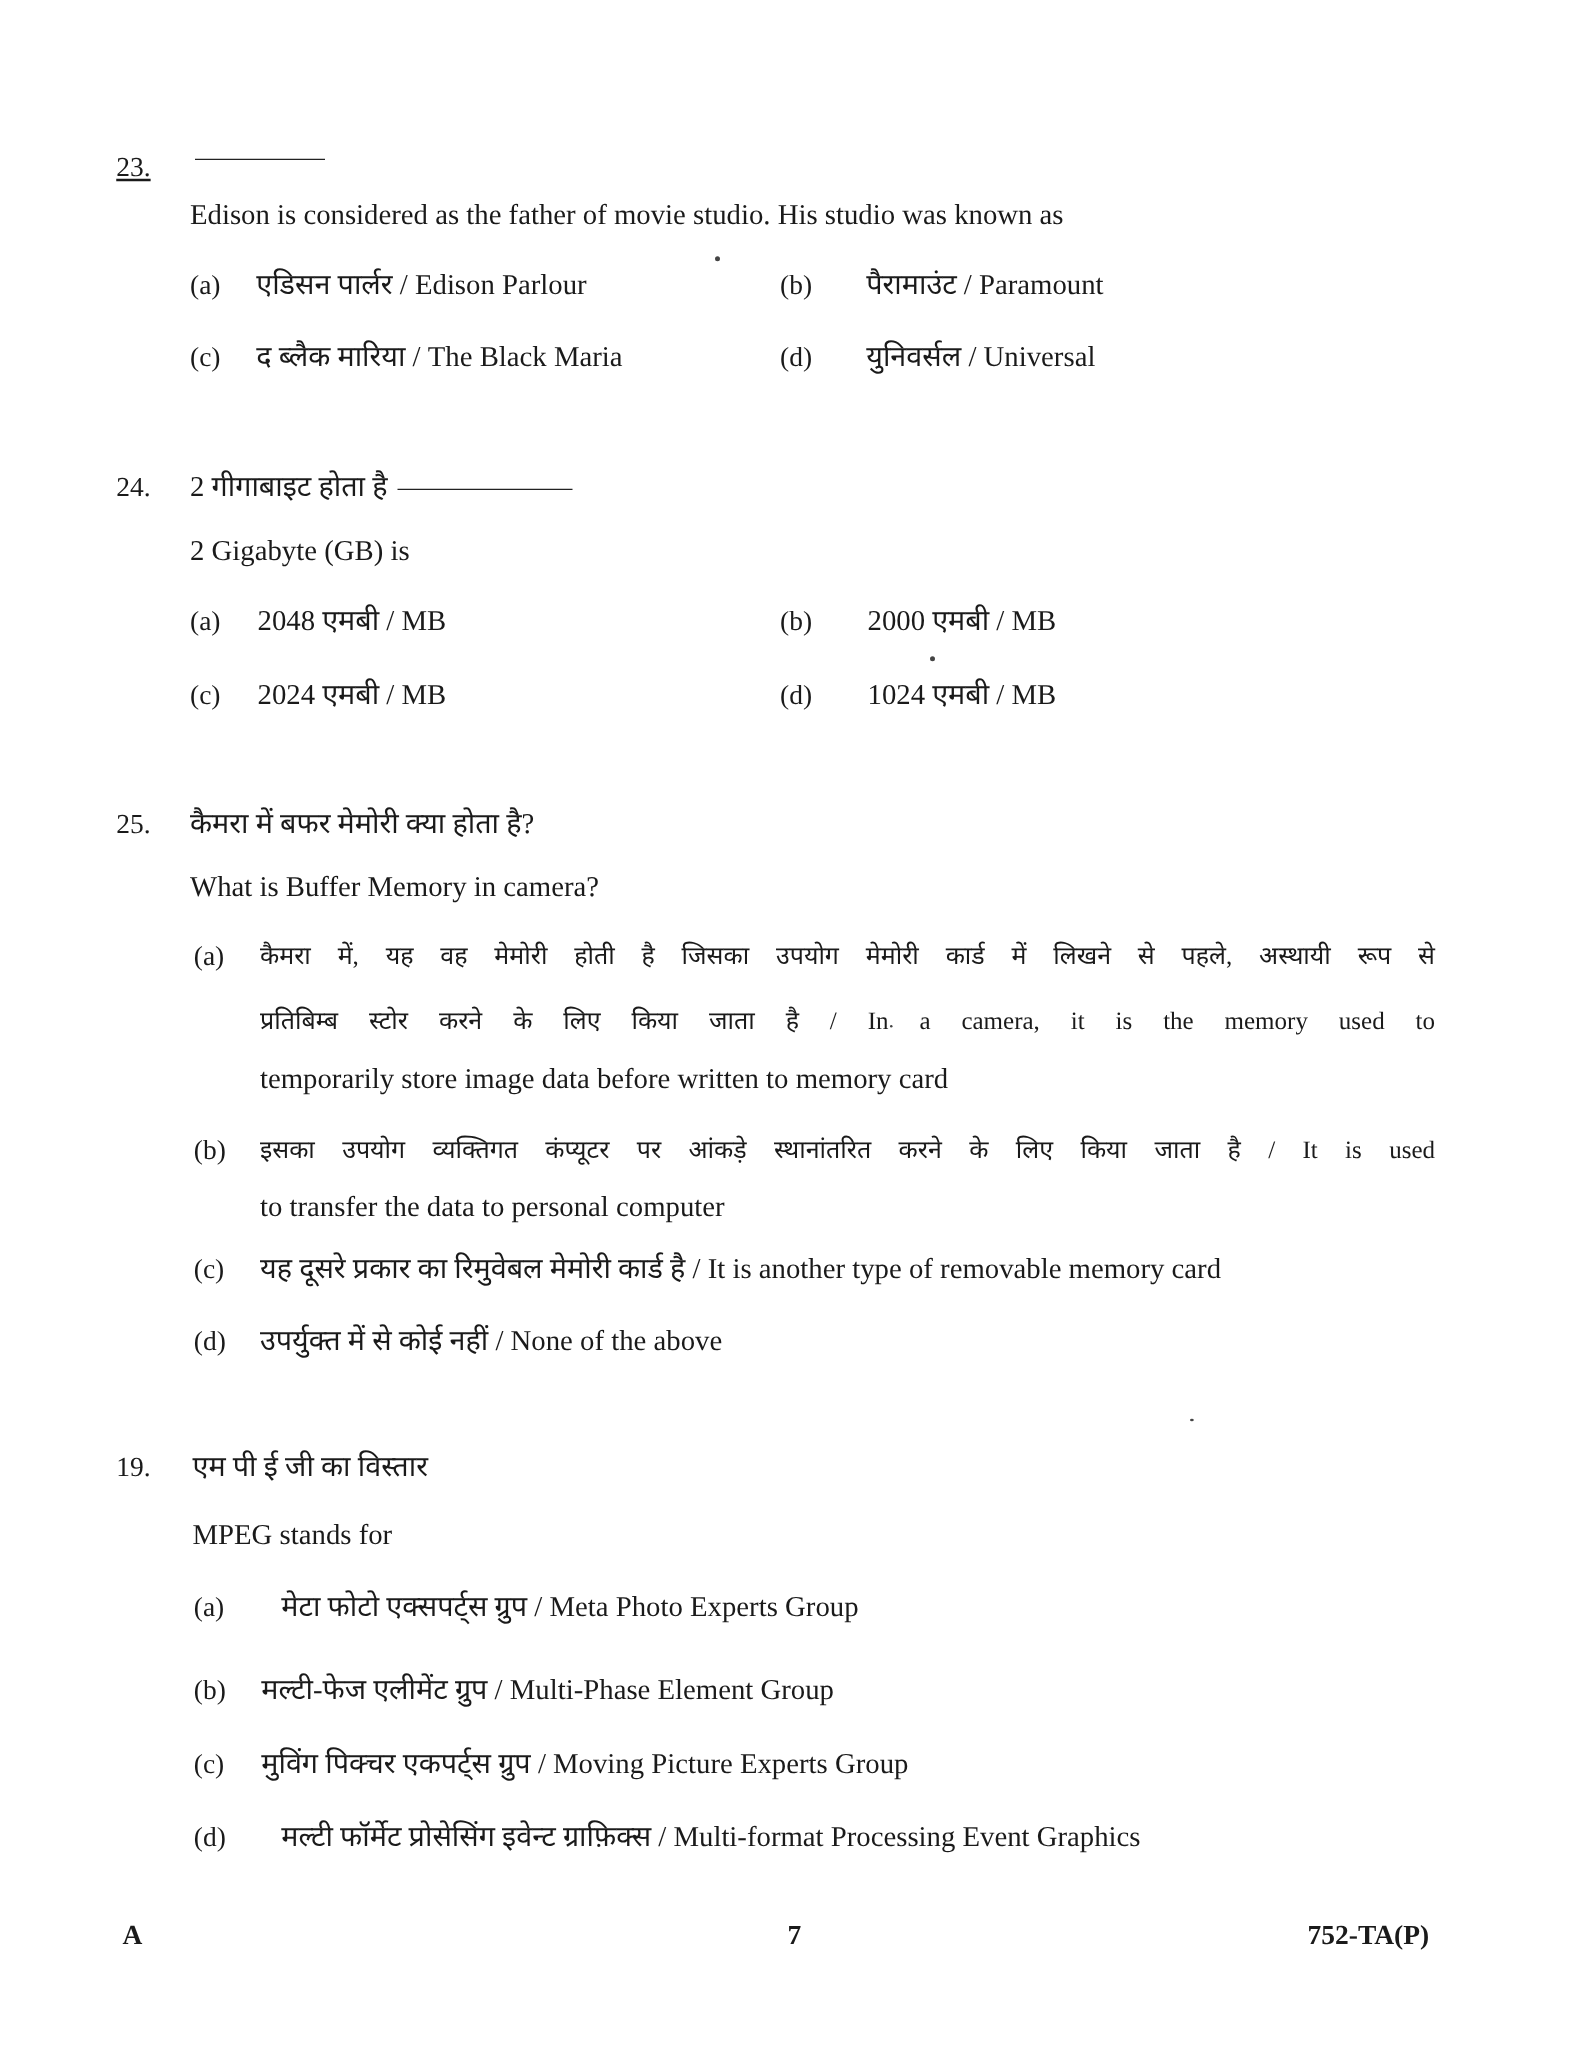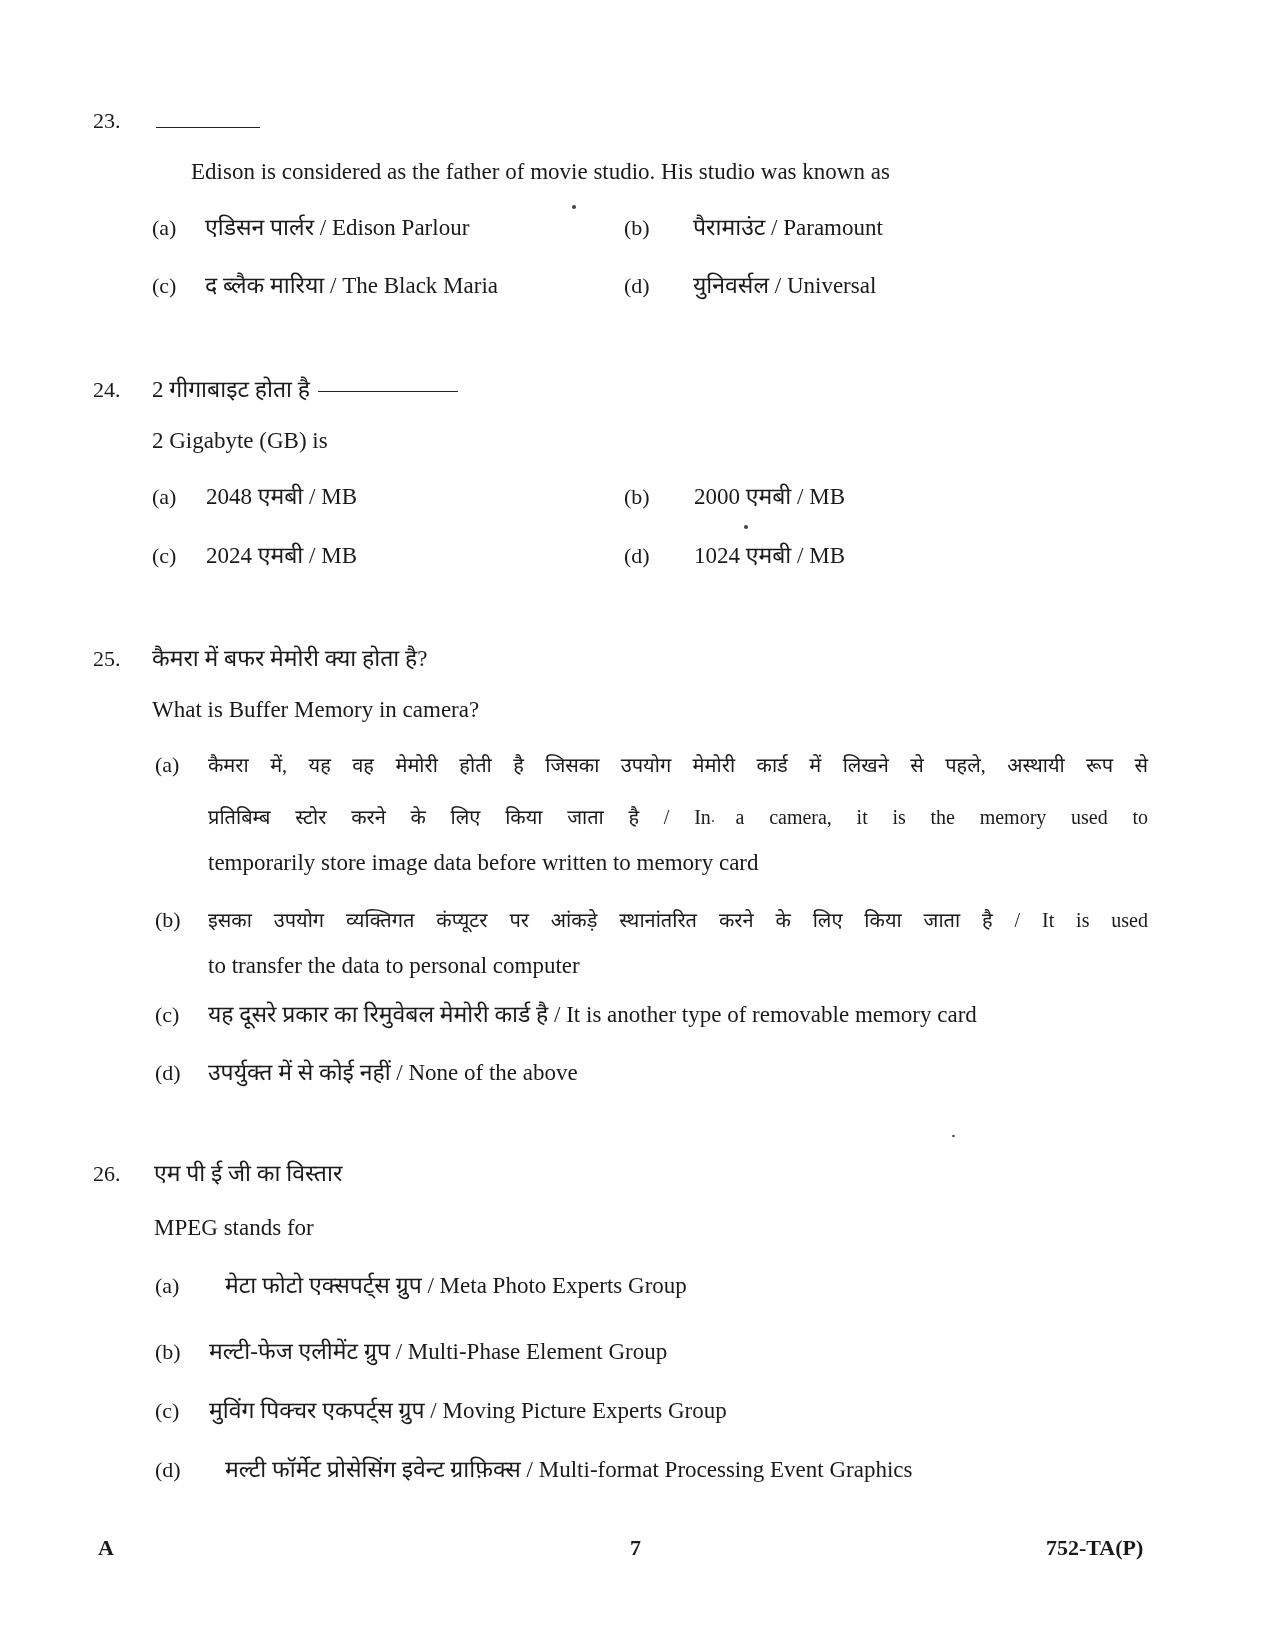--- a/index.html
+++ b/index.html
@@ -26,25 +26,25 @@
     position: absolute; font-size: 20px; line-height: 28px;
     text-align: justify; text-align-last: justify; white-space: nowrap;
   }
   .footer { position: absolute; font-size: 22px; font-weight: bold; line-height: 28px; }
   .speck { position: absolute; background: #444; border-radius: 50%; }
 </style>
 </head>
 <body>
 
 <div>
-  <span class="qnum" style="left:93px; top:107px;">23.</span>
+  <span class="qnum" style="left:93px; top:120px;text-decoration:underline;">23.</span>
   <div class="line" style="left:152px; top:107px;">
     <span class="blank" style="width:104px;"></span>
   </div>
-  <div class="line" style="left:152px; top:158px;margin-left:39px;">Edison is considered as the father of movie studio.  His studio was known as</div>
+  <div class="line" style="left:152px; top:158px;">Edison is considered as the father of movie studio.  His studio was known as</div>
 
   <span class="label" style="left:152px; top:214px;">(a)</span>
   <span class="line" style="left:205px; top:214px;">एडिसन पार्लर / Edison Parlour</span>
   <span class="label" style="left:624px; top:214px;">(b)</span>
   <span class="line" style="left:693px; top:214px;">पैरामाउंट / Paramount</span>
 
   <span class="label" style="left:152px; top:272px;">(c)</span>
   <span class="line" style="left:205px; top:272px;">द ब्लैक मारिया / The Black Maria</span>
   <span class="label" style="left:624px; top:272px;">(d)</span>
   <span class="line" style="left:693px; top:272px;">युनिवर्सल / Universal</span>
@@ -91,21 +91,21 @@
   <span class="label" style="left:155px; top:1001px;">(c)</span>
   <div class="line" style="left:208px; top:1001px;">यह दूसरे प्रकार का रिमुवेबल मेमोरी कार्ड है / It is another type of removable memory card</div>
 
   <span class="label" style="left:155px; top:1059px;">(d)</span>
   <div class="line" style="left:208px; top:1059px;">उपर्युक्त में से कोई नहीं / None of the above</div>
 </div>
 <div class="speck" style="left:712px; top:820px; width:2px; height:2px;"></div>
 <div class="speck" style="left:952px; top:1135px; width:3px; height:2px;"></div>
 
 <div>
-  <span class="qnum" style="left:93px; top:1160px;">26.</span>
+  <span class="qnum" style="left:93px; top:1160px;">19.</span>
   <div class="line" style="left:154px; top:1160px;">एम पी ई जी का विस्तार</div>
   <div class="line" style="left:154px; top:1214px;">MPEG stands for</div>
 
   <span class="label" style="left:155px; top:1272px;">(a)</span>
   <div class="line" style="left:225px; top:1272px;">मेटा फोटो एक्सपर्ट्स ग्रुप / Meta Photo Experts Group</div>
 
   <span class="label" style="left:155px; top:1338px;">(b)</span>
   <div class="line" style="left:209px; top:1338px;">मल्टी-फेज एलीमेंट ग्रुप / Multi-Phase Element Group</div>
 
   <span class="label" style="left:155px; top:1397px;">(c)</span>

